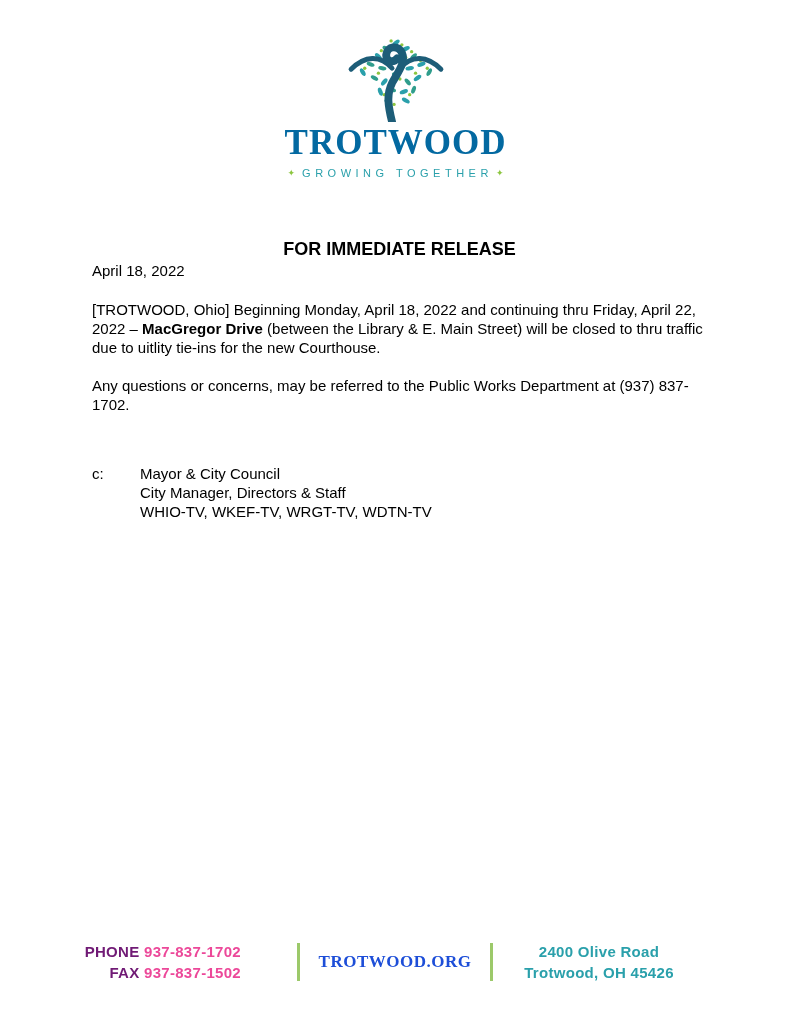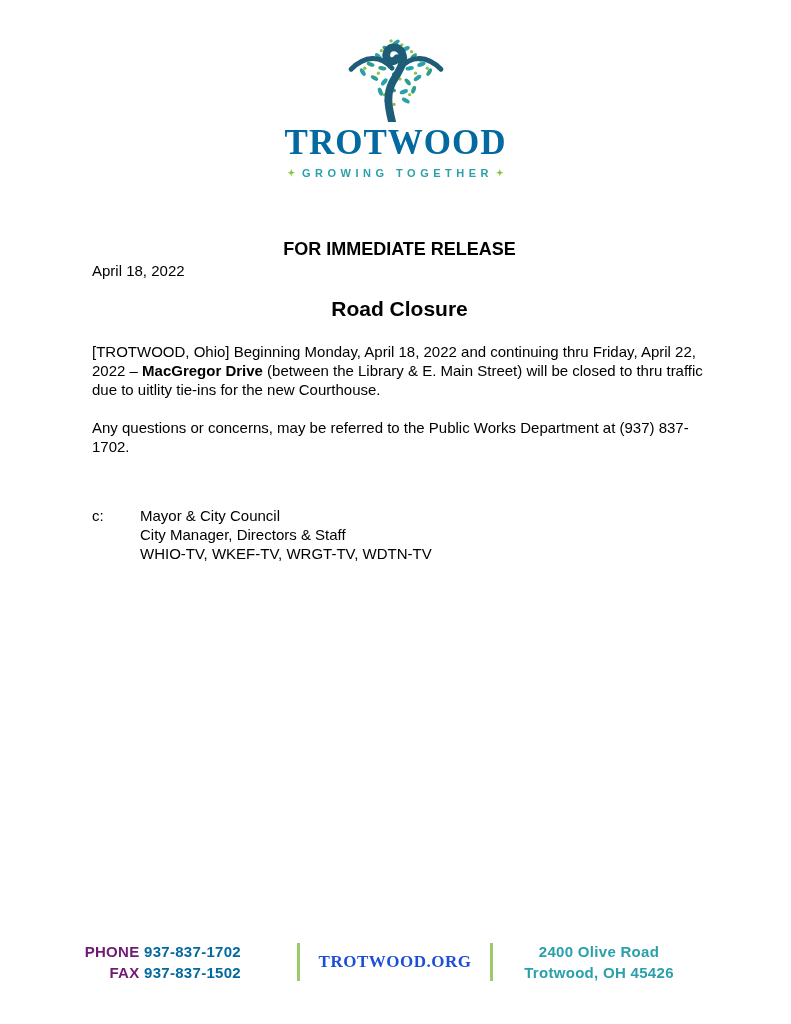--- a/index.html
+++ b/index.html
@@ -22,21 +22,21 @@
     font-size: 35px;
     font-weight: bold;
     letter-spacing: 1px;
     color: #0369a1;
     line-height: 40px;
     margin-top: 1px;
   }
   .tagline {
     margin-top: 3px;
     font-size: 11px;
-    font-weight: bold;
+    font-weight: normal;
     letter-spacing: 4.5px;
     color: #2aa0ab;
     line-height: 14px;
   }
   .tagline .diamond {
     color: #8cc63f;
     font-size: 9px;
     letter-spacing: 0;
     vertical-align: 1px;
   }
@@ -101,21 +101,21 @@
     align-self: center;
   }
   .phone-block {
     text-align: right;
     font-size: 15px;
     font-weight: bold;
     line-height: 21px;
     letter-spacing: 0.3px;
   }
   .label-navy { color: #701a75; }
-  .val-teal  { color: #0369a1; margin-top: 13px; }
+  .val-teal  { color: #ec4899; margin-top: 13px; }
   .website {
     font-family: "Liberation Serif", serif;
     font-size: 17px;
     font-weight: bold;
     letter-spacing: 0.5px;
     color: #1d4ed8;
   }
   .address {
     font-size: 15px;
     font-weight: bold;
@@ -189,21 +189,20 @@
     <div class="tagline"><span class="diamond d-left">✦</span><span>GROWING TOGETHER</span><span class="diamond d-right">✦</span></div>
   </div>
 
   <div class="content">
 
     <div class="banner">FOR IMMEDIATE RELEASE</div>
 
     <div class="date-line">April 18, 2022</div>
 
 
-    <div class="headline">Road Closure</div>
 
     <p class="para1"><span>[TROTWOOD, Ohio]  Beginning Monday, April 18, 2022 and continuing thru Friday, April 22, 2022 – </span><span class="bold">MacGregor Drive</span><span> (between the Library &amp; E. Main Street) will be closed to thru traffic due to uitlity tie-ins for the new Courthouse.</span></p>
 
     <p class="para2">Any questions or concerns, may be referred to the Public Works Department at (937) 837-1702.</p>
 
     <div class="cc-block">
       <div class="cc-label">c:</div>
       <div>
         <div>Mayor &amp; City Council</div>
         <div>City Manager, Directors &amp; Staff</div>

